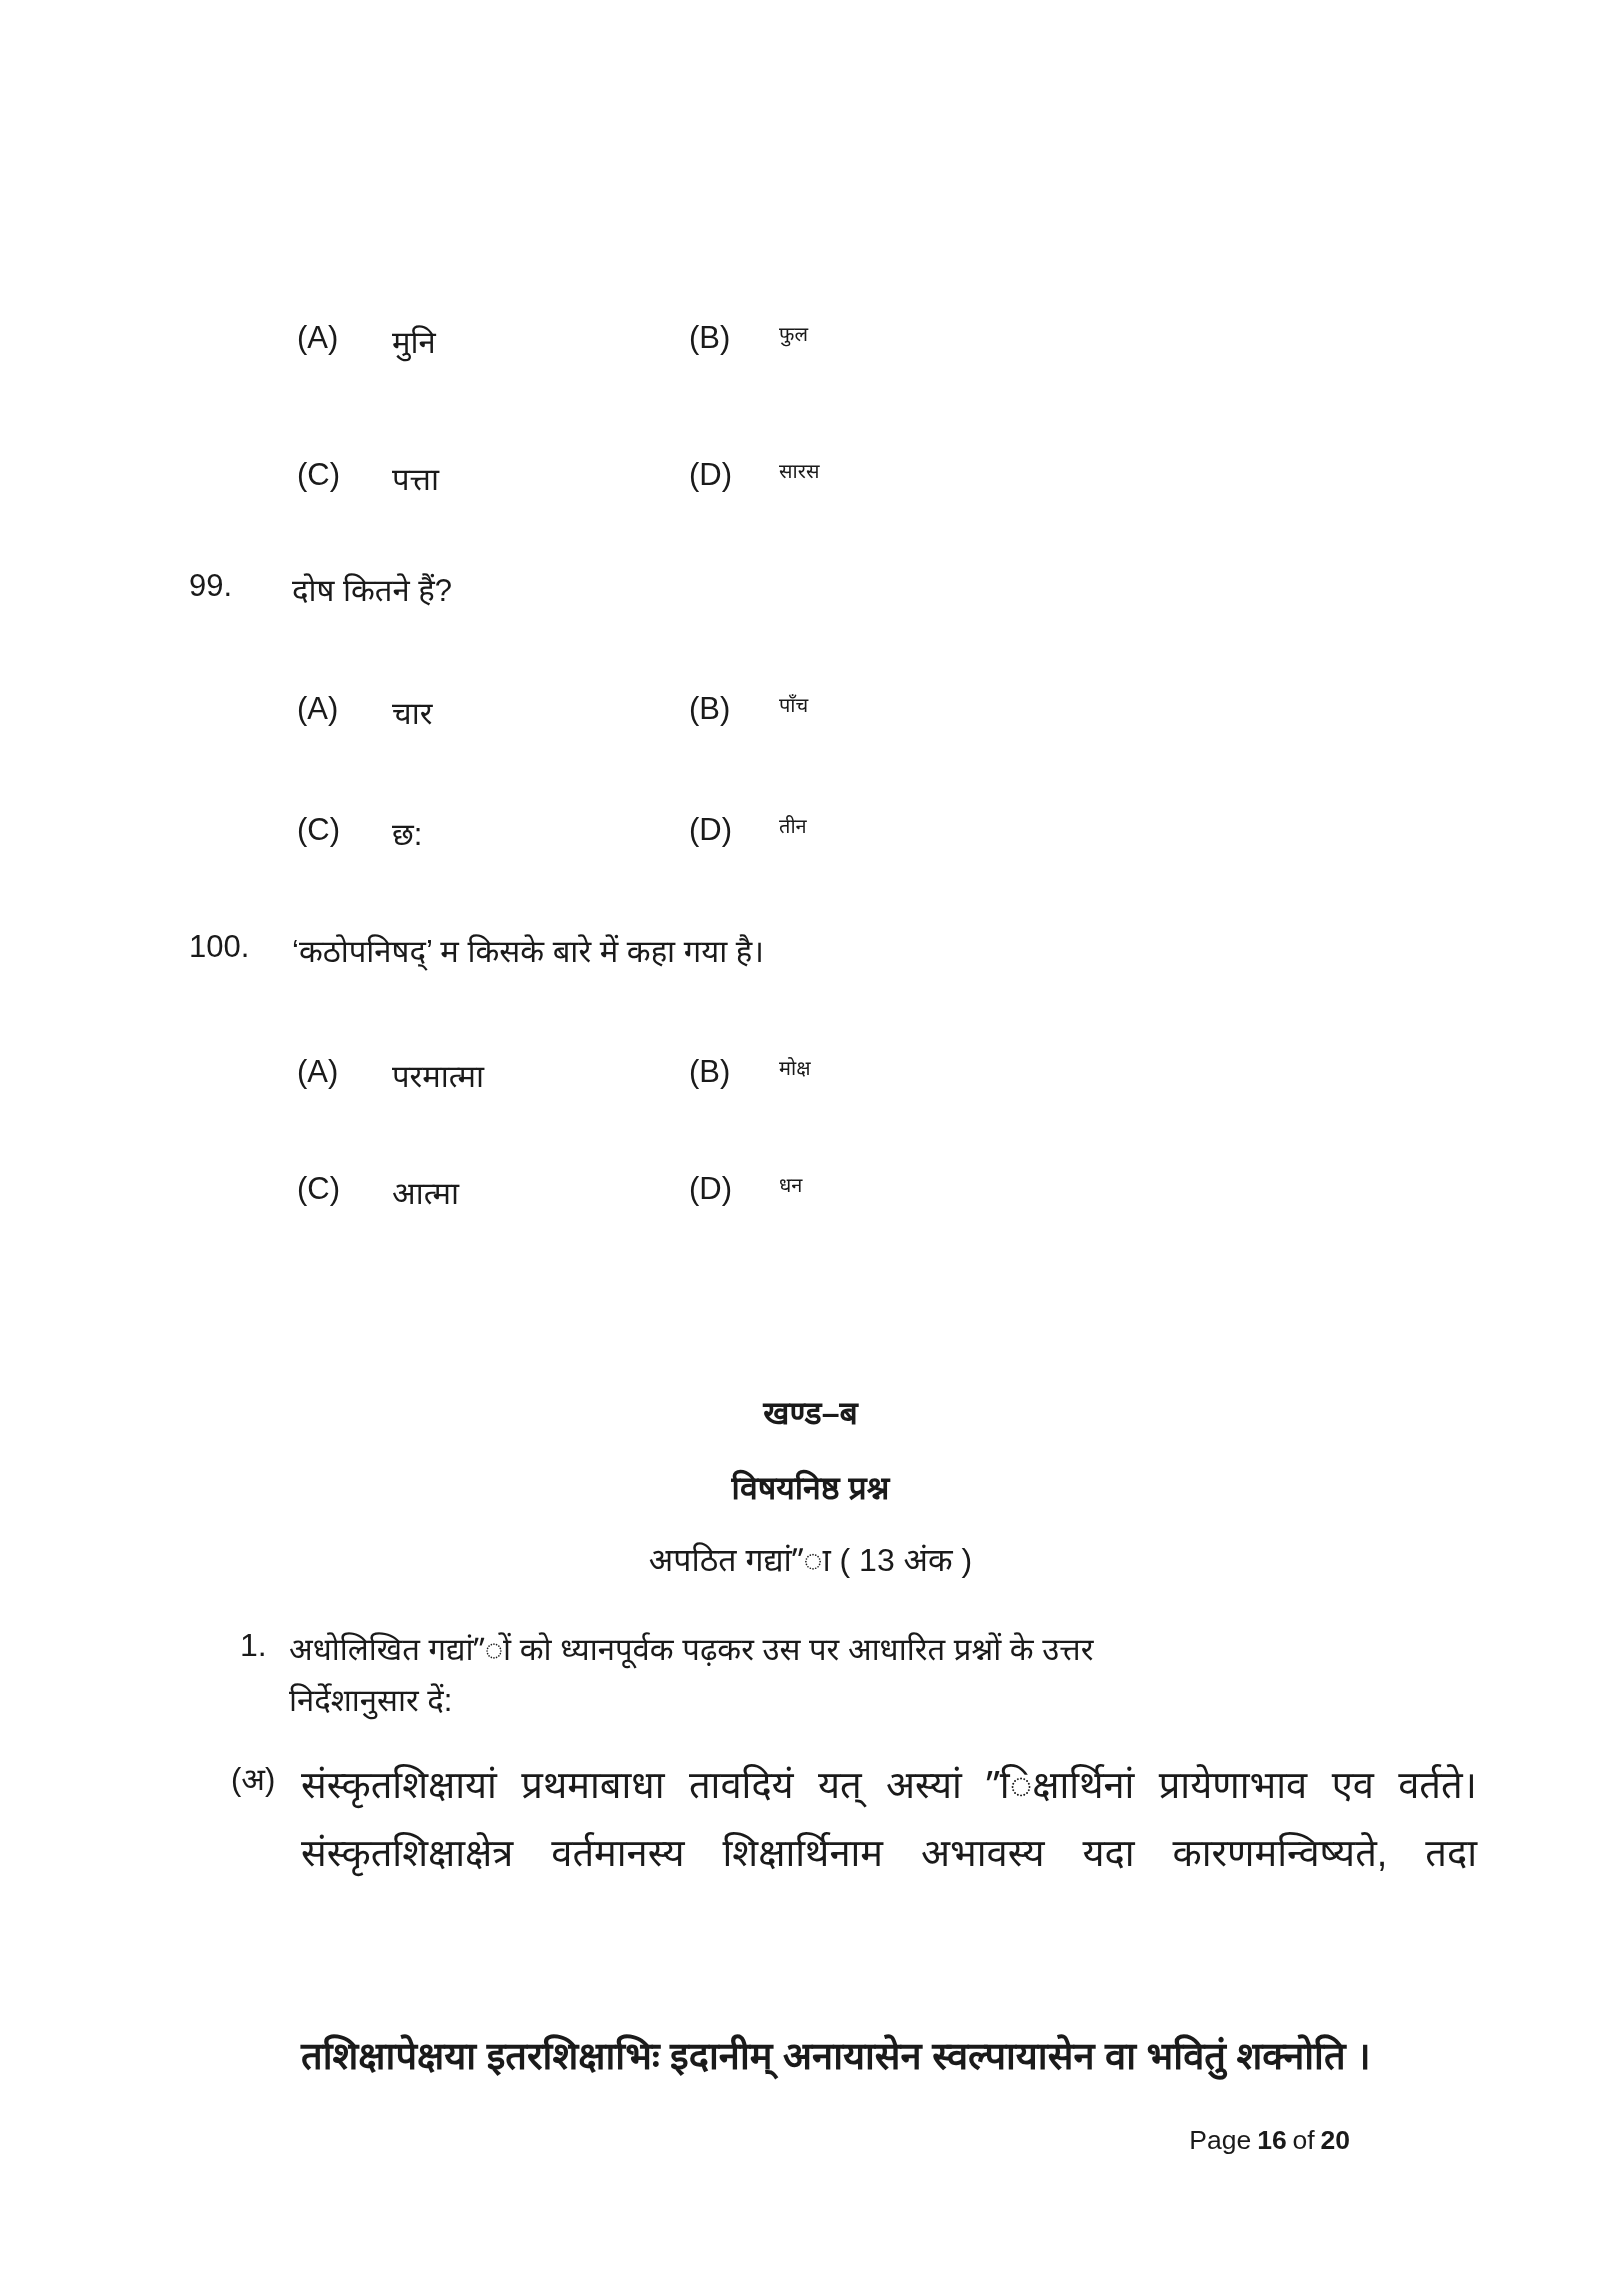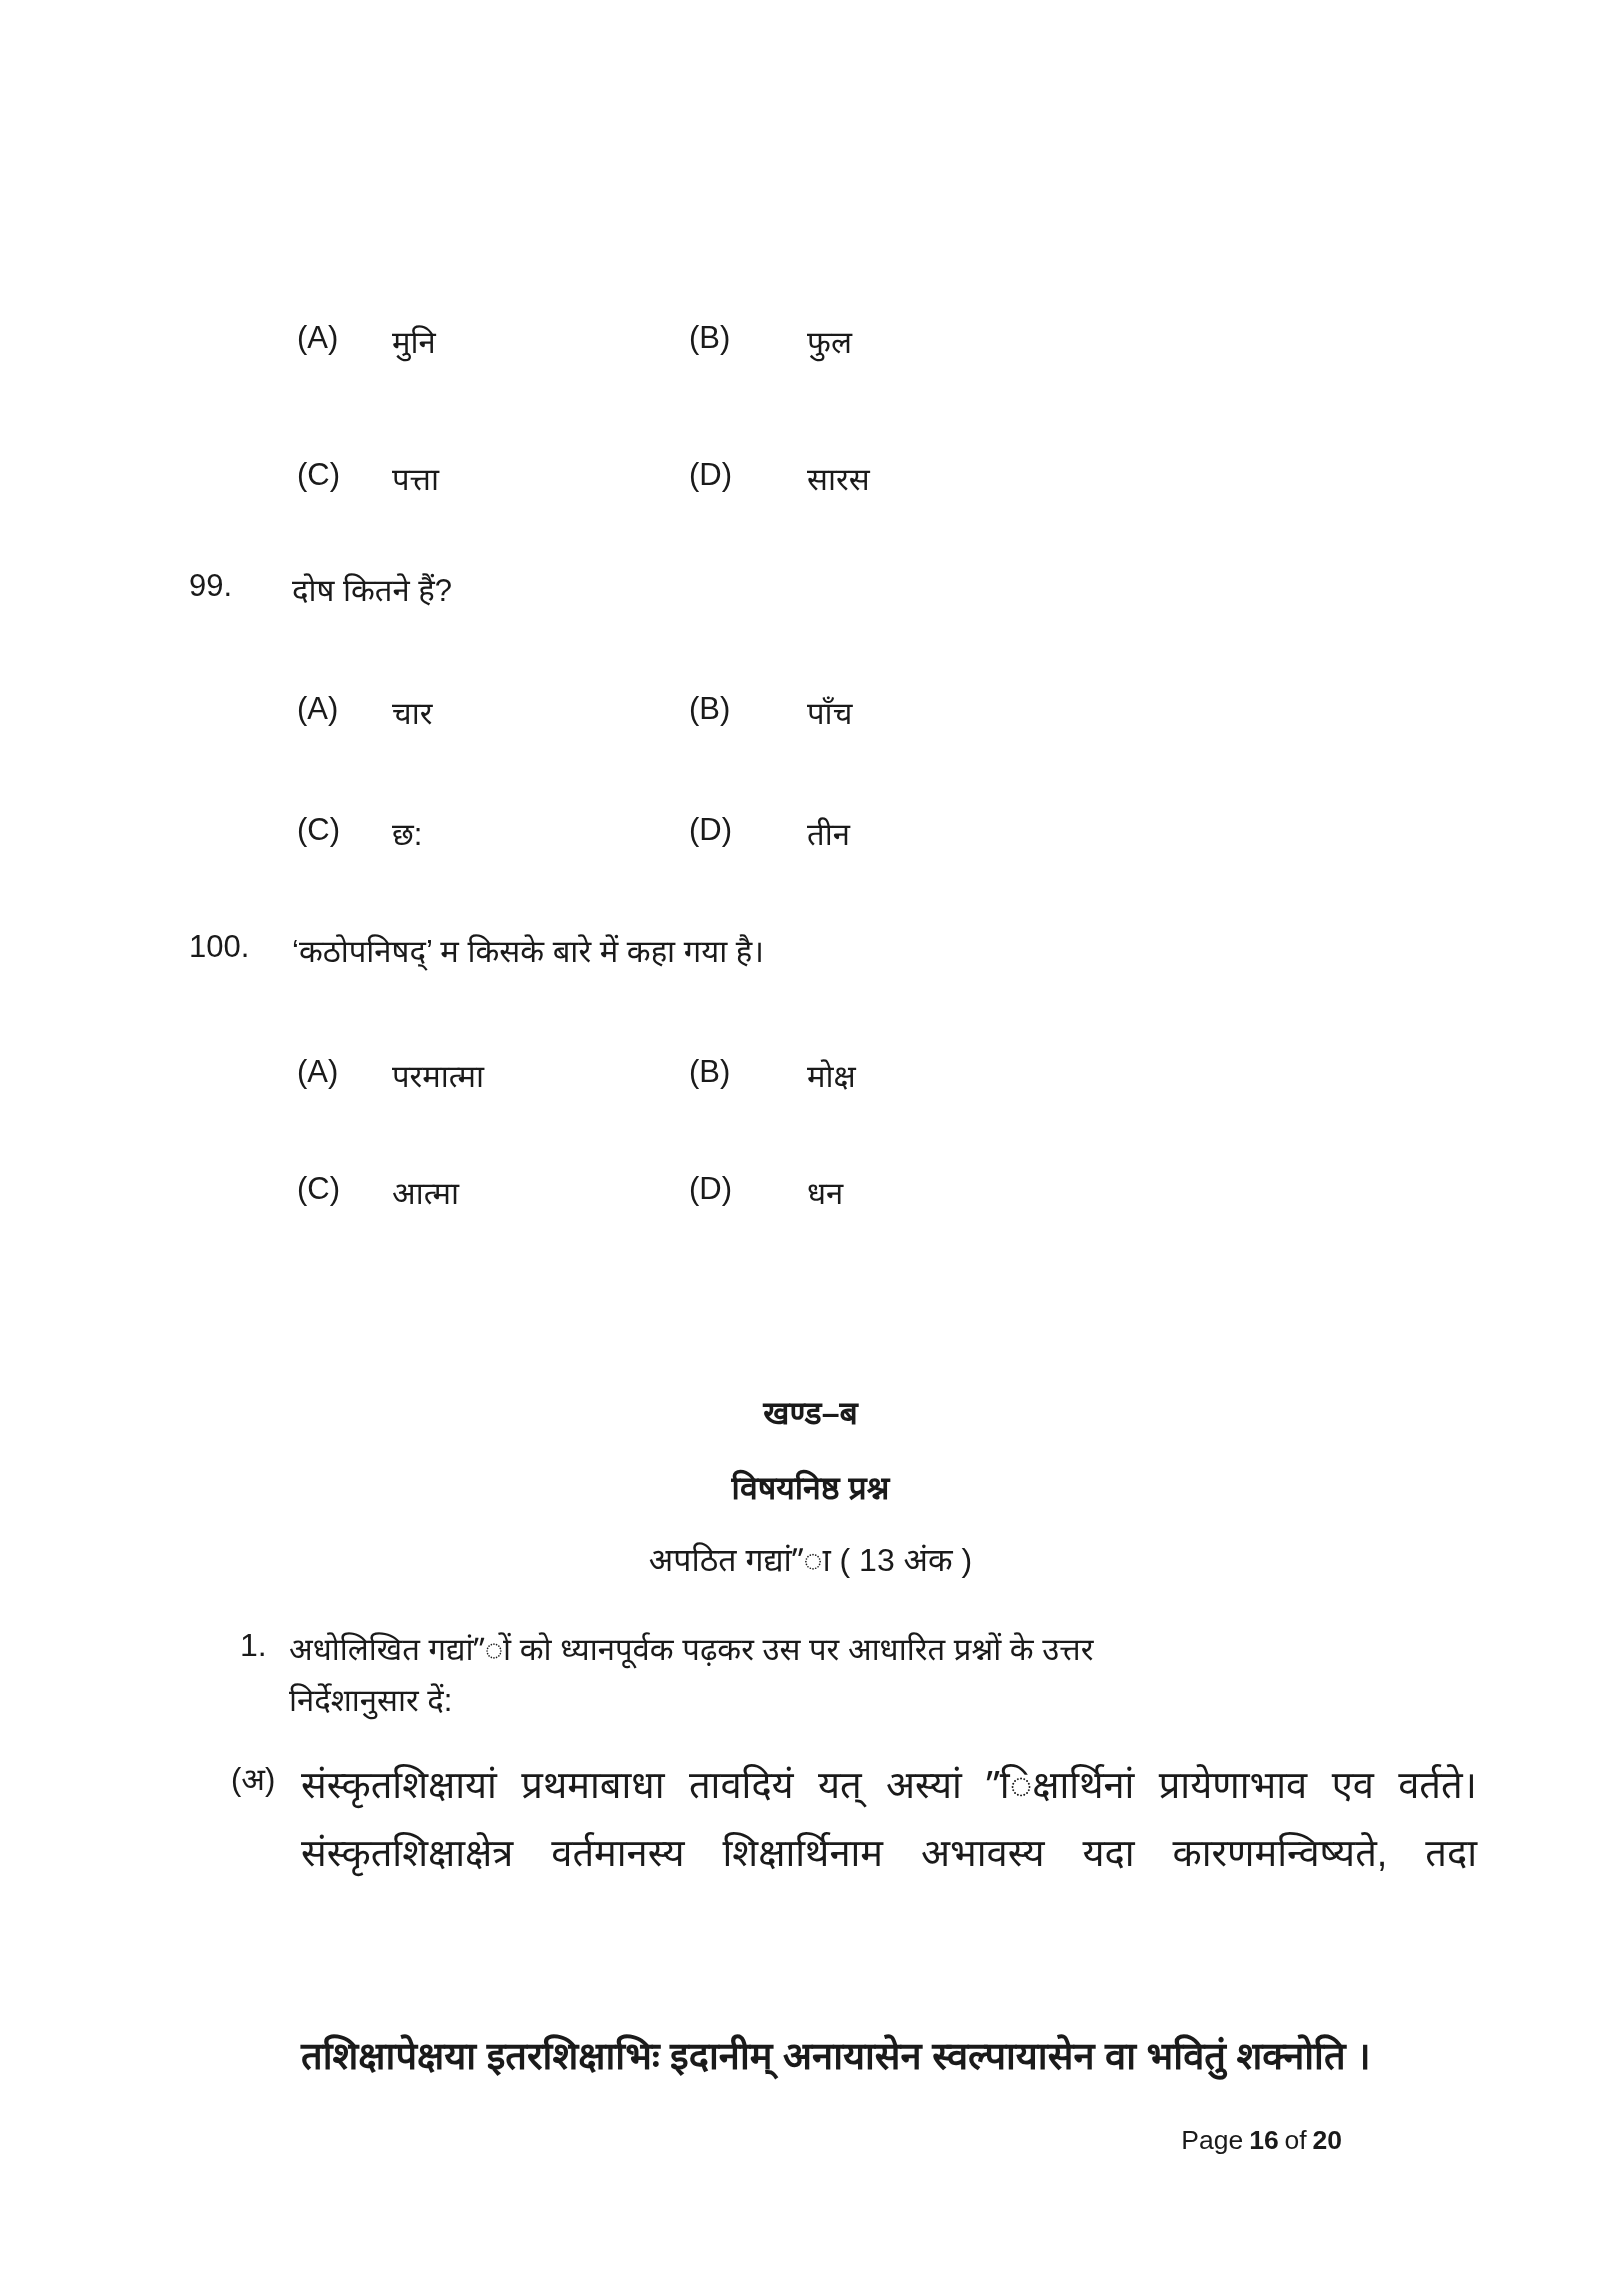--- a/index.html
+++ b/index.html
@@ -26,21 +26,21 @@
   }
   .qtext {
     position: absolute;
     left: 292px;
     font-size: 31px;
     white-space: nowrap;
   }
   .opt-label-1 { position: absolute; left: 297px; font-size: 31px; }
   .opt-text-1  { position: absolute; left: 392px; font-size: 31px; }
   .opt-label-2 { position: absolute; left: 689px; font-size: 31px; }
-  .opt-text-2  { position: absolute; left: 807px; font-size: 31px; }
+  .opt-text-2  { position: absolute; left: 779px; font-size: 20px; }
   .center-line {
     position: absolute;
     left: 0; right: 0;
     text-align: center;
     font-size: 32px;
   }
   .bold { font-weight: bold; }
   .instr-num {
     position: absolute;
     left: 240px;
@@ -71,21 +71,21 @@
     font-weight: bold;
   }
   .footer {
     position: absolute;
     top: 2125px;
     right: 271px;
     font-size: 26.5px;
     white-space: nowrap;
   }
   .footer span { margin-right: 5.9px; }
-  .footer span:last-child { margin-right: 8px; }
+  .footer span:last-child { margin-right: 0; }
 </style>
 </head>
 <body>
 
 <div class="page">
 
   <div class="row" style="top:320px">
     <span class="opt-label-1">(A)</span>
     <span class="opt-text-1">मुनि</span>
     <span class="opt-label-2">(B)</span>

